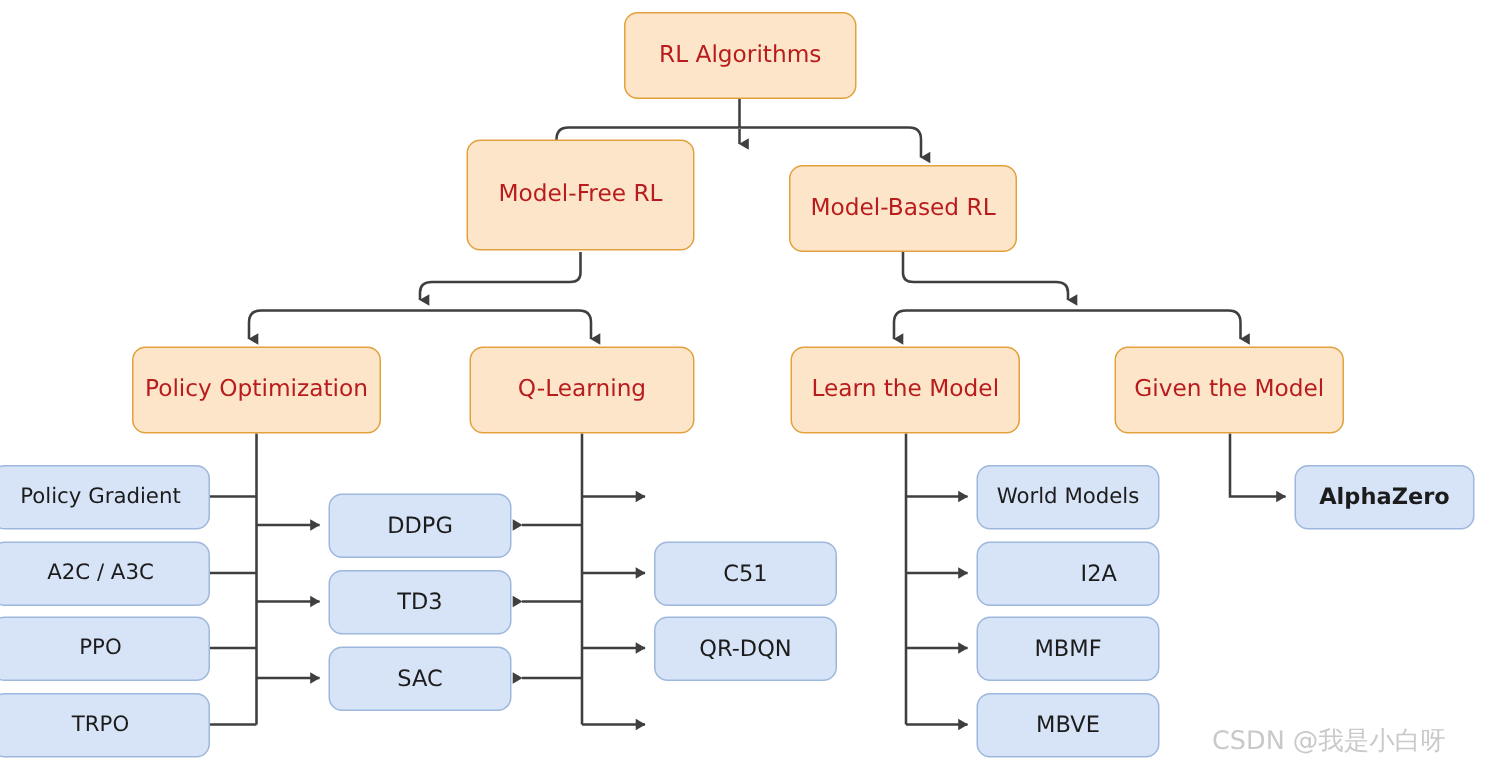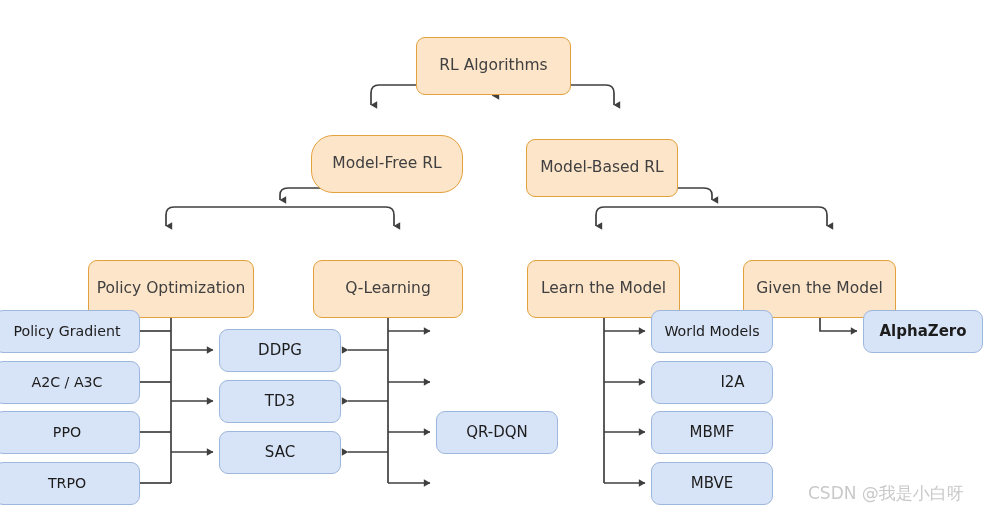--- a/index.html
+++ b/index.html
@@ -32,23 +32,22 @@
     justify-content: center;
     border-radius: 9px;
     text-align: center;
     line-height: 1.15;
     white-space: nowrap;
     user-select: none;
   }
   .node.orange {
     background: #fde5c9;
     border: 1.6px solid #e2a13c;
-    color: #404040;
+    color: #b91c1c;
     font-size: 15.5px;
-    margin-top: 29px;
   }
   .node.blue {
     background: #d7e3f6;
     border: 1.3px solid #9db7dd;
     color: #1c1c1c;
     font-size: 15px;
   }
   .node.blue.small {
     font-size: 14.2px;
   }
@@ -125,21 +124,21 @@
       <path d="M604,483 L645,483" marker-end="url(#arrowRight)"></path>
 
       <path d="M820,289 L820,331 L857,331" marker-end="url(#arrowRight)"></path>
     </g>
   </svg>
 
   <div class="node orange" style="left:416px; top:8px; width:155px; height:58px;">
     <span>RL Algorithms</span>
   </div>
 
-  <div class="node orange" style="left:311px; top:106px; width:152px; height:58px;border-radius:22px;">
+  <div class="node orange" style="left:311px; top:93px; width:152px; height:74px;">
     <span>Model-Free RL</span>
   </div>
   <div class="node orange" style="left:526px; top:110px; width:152px; height:58px;">
     <span>Model-Based RL</span>
   </div>
 
   <div class="node orange" style="left:88px; top:231px; width:166px; height:58px;">
     <span>Policy Optimization</span>
   </div>
   <div class="node orange" style="left:313px; top:231px; width:150px; height:58px;">
@@ -168,20 +167,23 @@
   <div class="node blue" style="left:219px; top:329px; width:122px; height:43px;">
     <span>DDPG</span>
   </div>
   <div class="node blue" style="left:219px; top:380px; width:122px; height:43px;">
     <span>TD3</span>
   </div>
   <div class="node blue" style="left:219px; top:431px; width:122px; height:43px;">
     <span>SAC</span>
   </div>
 
+  <div class="node blue" style="left:436px; top:361px; width:122px; height:43px;">
+    <span>C51</span>
+  </div>
   <div class="node blue" style="left:436px; top:411px; width:122px; height:43px;">
     <span>QR-DQN</span>
   </div>
 
   <div class="node blue small" style="left:651px; top:310px; width:122px; height:43px;">
     <span>World Models</span>
   </div>
   <div class="node blue" style="left:651px; top:361px; width:122px; height:43px;padding-left:41px;">
     <span>I2A</span>
   </div>

